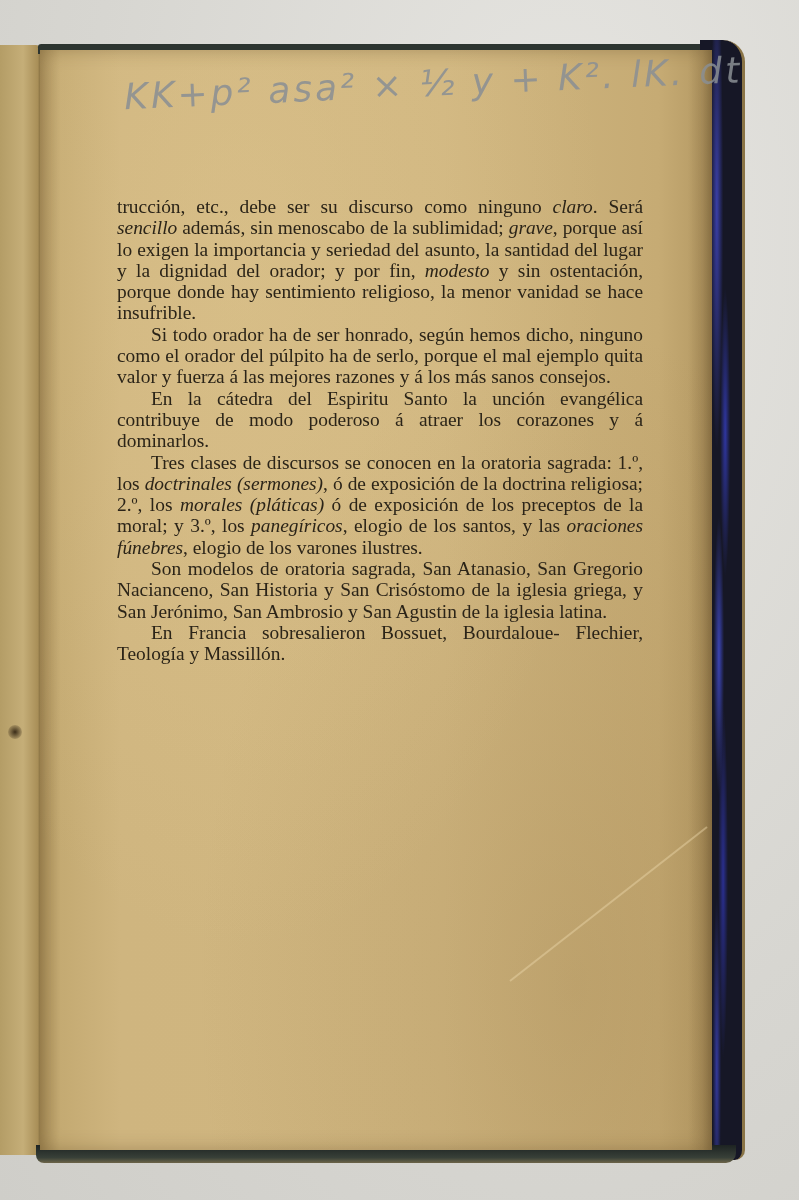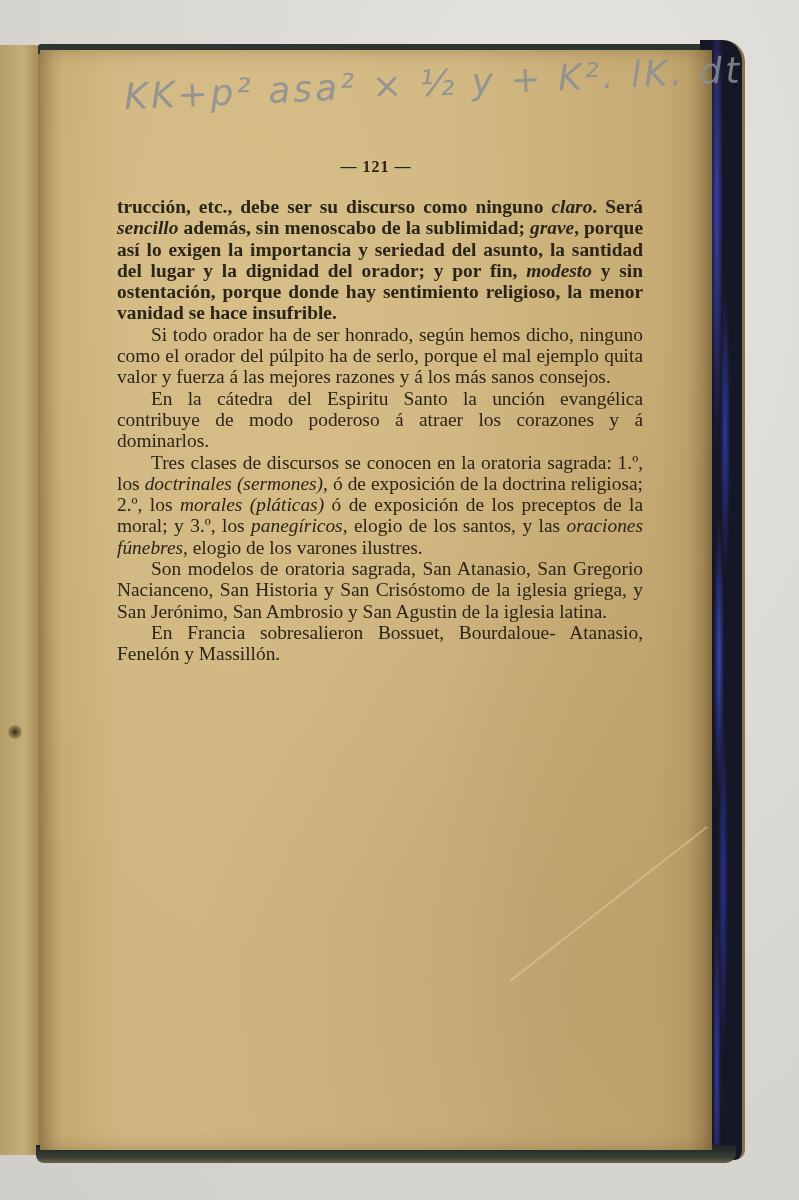--- a/index.html
+++ b/index.html
@@ -71,21 +71,21 @@
       position: absolute; left: 0; width: 100%; top: 108px;
       text-align: center; font-size: 16px; font-weight: bold; color: #2a2216;
       letter-spacing: 1px;
     }
     .text-block {
       position: absolute; left: 77px; top: 146px; width: 526px;
       color: #2b2418; font-size: 19.4px; line-height: 21.3px;
       text-align: justify;
     }
     .text-block p { margin: 0; text-indent: 34px; text-align: justify; text-align-last: left; }
-    .text-block p.cont { text-indent: 0; font-weight: bold; }
+    .text-block p.cont { text-indent: 0; }
     .text-block em { font-style: italic; }
   </style>
 </head>
 <body>
 
 <div class="backdrop"></div>
 
 <div class="left-page">
   <div class="left-stain"></div>
 </div>
@@ -93,23 +93,22 @@
 <div class="cover-top"></div>
 <div class="cover-right"></div>
 <div class="cover-bottom"></div>
 
 <div class="page">
   <div class="page-edge"></div>
   <div class="fold-crease"></div>
 
   <div class="handwriting">KK+p² asa² × ½ y + K². lK. dt</div>
 
-  <div class="page-number">— 121 —</div>
 
   <div class="text-block" id="text-block">
       <p class="cont"><span>trucción, etc., debe ser su discurso como ninguno </span><em>claro</em><span>. Será </span><em>sencillo</em><span> además, sin menoscabo de la sublimidad; </span><em>grave</em><span>, porque así lo exigen la importancia y seriedad del asunto, la santidad del lugar y la dignidad del orador; y por fin, </span><em>modesto</em><span> y sin ostentación, porque donde hay sentimiento religioso, la menor vanidad se hace insufrible.</span></p>
       <p><span>Si todo orador ha de ser honrado, según hemos dicho, ninguno como el orador del púlpito ha de serlo, porque el mal ejemplo quita valor y fuerza á las mejores razones y á los más sanos consejos.</span></p>
       <p><span>En la cátedra del Espiritu Santo la unción evangélica contribuye de modo poderoso á atraer los corazones y á dominarlos.</span></p>
       <p><span>Tres clases de discursos se conocen en la oratoria sagrada: 1.º, los </span><em>doctrinales (sermones)</em><span>, ó de exposición de la doctrina religiosa; 2.º, los </span><em>morales (pláticas)</em><span> ó de exposición de los preceptos de la moral; y 3.º, los </span><em>panegíricos</em><span>, elogio de los santos, y las </span><em>oraciones fúnebres</em><span>, elogio de los varones ilustres.</span></p>
       <p><span>Son modelos de oratoria sagrada, San Atanasio, San Gregorio Nacianceno, San Historia y San Crisóstomo de la iglesia griega, y San Jerónimo, San Ambrosio y San Agustin de la iglesia latina.</span></p>
-      <p><span>En Francia sobresalieron Bossuet, Bourdaloue- Atanasio, Fenelón y Massillón.</span></p>
+      <p><span>En Francia sobresalieron Bossuet, Bourdaloue- Flechier, Teología y Massillón.</span></p>
     </div>
 </div>
 
 </body></html>

